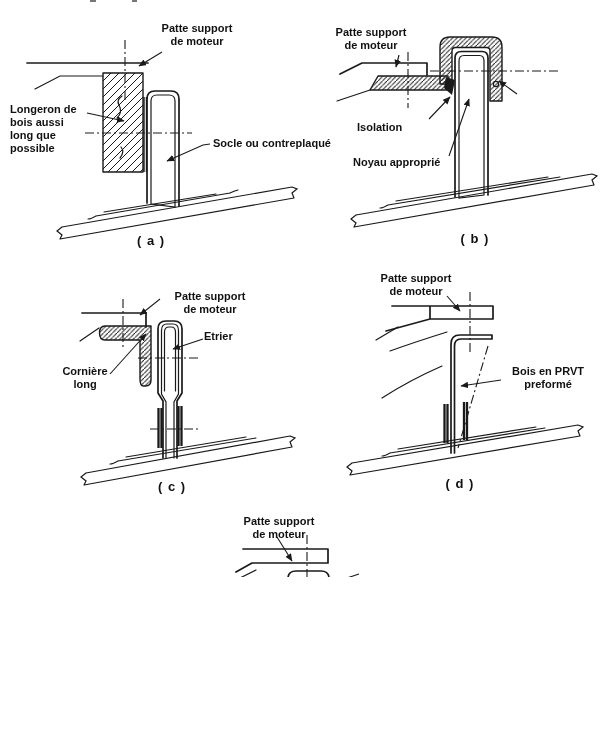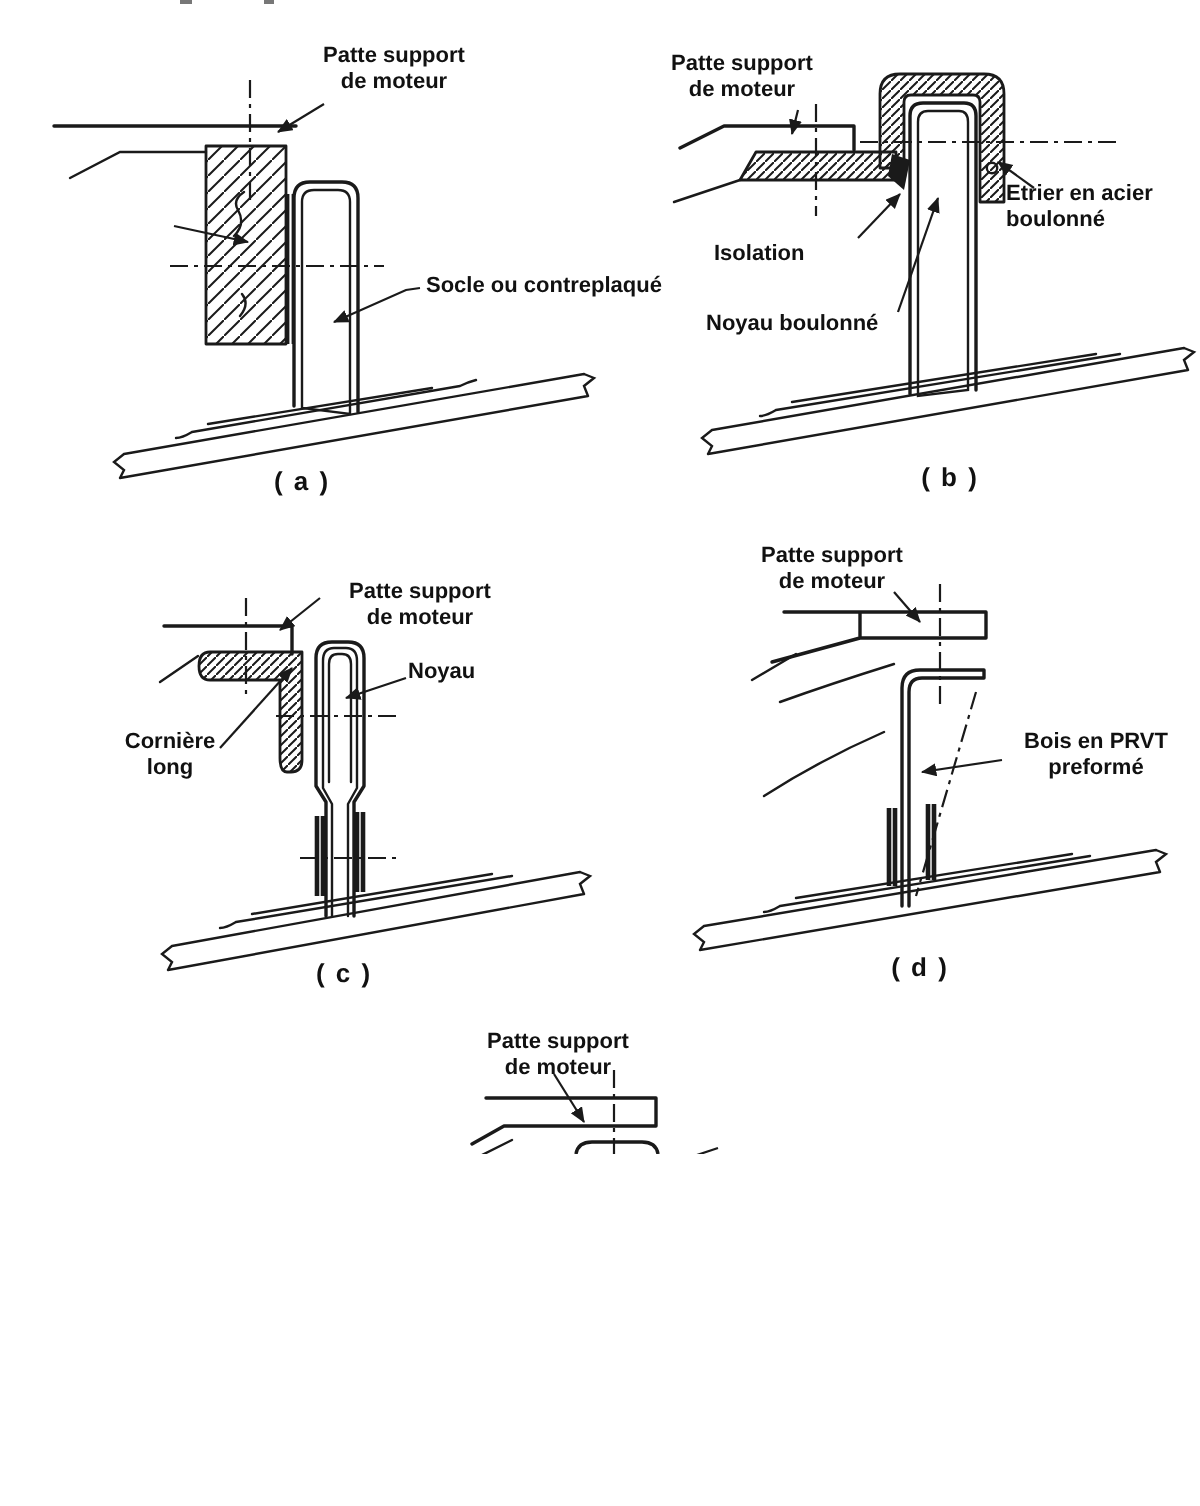--- a/index.html
+++ b/index.html
@@ -124,34 +124,36 @@
     <path class="ln" d="M213,714 L231,709 M384,678 L403,674"></path>
     <path class="ln" d="M205,715 L412,675 M203,727 L414,686 M205,715 L200,719 L205,723 L203,727 M412,675 L417,677 L412,681 L414,686"></path>
     <path class="ldr" d="M277,537 L292,561" marker-end="url(#arr)"></path>
     <path class="ldr" d="M359,574 L326,585" marker-end="url(#arr)"></path>
     <path class="ldr" d="M223,641 L267,651" marker-end="url(#arr)"></path>
   </g>
 </svg>
 
   <div class="lbl tc" style="left:149px;top:22px;width:96px">Patte support
 de moteur</div>
+  <div class="lbl tl" style="left:10px;top:103px;width:92px">Longeron de
+bois aussi
+long que
+possible</div>
   <div class="lbl tl" style="left:213px;top:137px;width:132px">Socle ou contreplaqué</div>
   <div class="cap" style="left:128px;top:234px;width:46px">( a )</div>
 
   <div class="lbl tc" style="left:323px;top:26px;width:96px">Patte support
 de moteur</div>
-  <div class="lbl tl" style="left:503px;top:91px;width:92px">Etrier en acier
-boulonné</div>
   <div class="lbl tl" style="left:357px;top:121px;width:64px">Isolation</div>
-  <div class="lbl tl" style="left:353px;top:156px;width:110px">Noyau boulonné</div>
+  <div class="lbl tl" style="left:353px;top:156px;width:110px">Noyau approprié</div>
   <div class="cap" style="left:452px;top:232px;width:46px">( b )</div>
 
   <div class="lbl tc" style="left:162px;top:290px;width:96px">Patte support
 de moteur</div>
-  <div class="lbl tl" style="left:204px;top:330px;width:44px">Noyau</div>
+  <div class="lbl tl" style="left:204px;top:330px;width:44px">Etrier</div>
   <div class="lbl tc" style="left:53px;top:365px;width:64px">Cornière
 long</div>
   <div class="cap" style="left:149px;top:480px;width:46px">( c )</div>
 
   <div class="lbl tc" style="left:368px;top:272px;width:96px">Patte support
 de moteur</div>
   <div class="lbl tc" style="left:502px;top:365px;width:92px">Bois en PRVT
 preformé</div>
   <div class="cap" style="left:437px;top:477px;width:46px">( d )</div>
 

